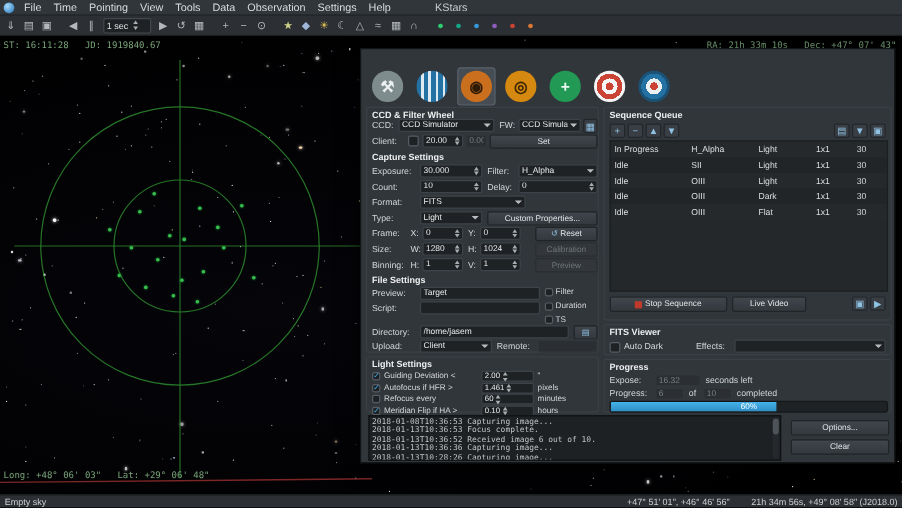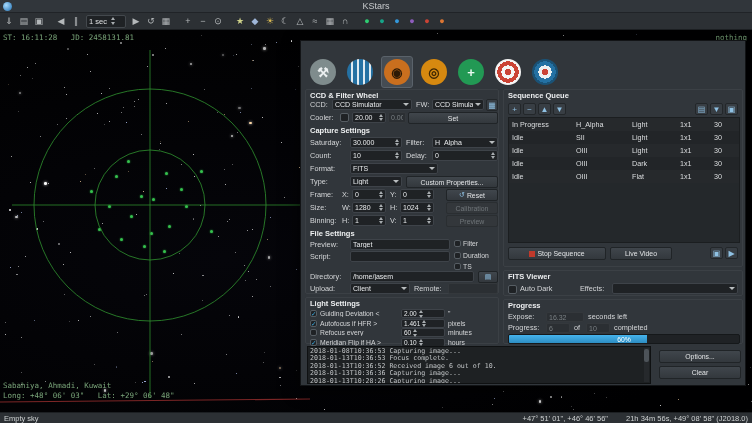--- a/index.html
+++ b/index.html
@@ -98,20 +98,31 @@
 
 #log{position:absolute;left:6px;top:305px;width:344px;height:38px;background:#1e2123;border:1px solid #0f1112;font-family:"DejaVu Sans Mono",monospace;font-size:6.6px;line-height:7.4px;color:#c2c5c7;padding:1px 10px 1px 2px;overflow:hidden}
 .log-sb{position:absolute;right:1px;top:1px;bottom:1px;width:5px;background:#26292c}
 .log-thumb{position:absolute;right:0;top:1px;width:5px;height:13px;background:#4d5359;border-radius:2px}
 </style>
 </head>
 <body>
 
 <div id="menubar">
   <span class="logo"></span>
+  <div id="menu-items">
+      <div class="menu-item">File</div>
+      <div class="menu-item">Time</div>
+      <div class="menu-item">Pointing</div>
+      <div class="menu-item">View</div>
+      <div class="menu-item">Tools</div>
+      <div class="menu-item">Data</div>
+      <div class="menu-item">Observation</div>
+      <div class="menu-item">Settings</div>
+      <div class="menu-item">Help</div>
+    </div>
   <div id="win-title">KStars</div>
 </div>
 
 <div id="toolbar">
   <div id="tb-before" style="display:flex;gap:1px">
       <div class="tb-btn">⇓</div>
       <div class="tb-btn">▤</div>
       <div class="tb-btn">▣</div>
       <div class="tb-sep"></div>
       <div class="tb-btn">◀</div>
@@ -572,23 +583,23 @@
       <div class="cdot" style="left: 163px; top: 220px;"></div>
       <div class="cdot" style="left: 210px; top: 200px;"></div>
     </div>
   <svg id="reticle" width="752" height="382">
     <line x1="150" y1="20" x2="150" y2="368" stroke="#2d8a2d" stroke-width="1" opacity="0.8"></line>
     <line x1="12" y1="175" x2="312" y2="175" stroke="#2d8a2d" stroke-width="1" opacity="0.8"></line>
     <circle cx="150" cy="175" r="55" fill="none" stroke="#2d8a2d" stroke-width="1" opacity="0.85"></circle>
     <circle cx="150" cy="175" r="116" fill="none" stroke="#2d8a2d" stroke-width="1" opacity="0.85"></circle>
     <line x1="0" y1="372" x2="310" y2="369" stroke="#8a2a2a" stroke-width="1.2" opacity="0.9"></line>
   </svg>
-  <div id="infobox" class="infotext"><div>ST: 16:11:28   JD: 2458131.81</div></div>
-  <div id="focusbox" class="infotext"><div>nothing</div><div>RA: 21h 33m 10s   Dec: +47° 07' 43"</div></div>
-  <div id="geobox" class="infotext"><div>Sabahiya, Ahmadi, Kuwait</div><div>Long: +48° 06' 03"   Lat: +29° 06' 48"</div></div>
+  <div id="infobox" class="infotext"><div>ST: 16:11:28   JD: 1919840.67</div></div>
+  <div id="focusbox" class="infotext"><div>RA: 21h 33m 10s   Dec: +47° 07' 43"</div></div>
+  <div id="geobox" class="infotext"><div>Long: +48° 06' 03"   Lat: +29° 06' 48"</div></div>
 </div>
 
 <div id="dialog">
 
   <div id="modules">
       <div class="mod">
         <div class="mod-circle" style="background-color: rgb(127, 140, 141); color: rgb(236, 240, 241);">⚒</div>
       </div>
       <div class="mod">
         <div class="mod-circle bars" style="background-color: rgb(36, 113, 163);"></div>
@@ -618,37 +629,37 @@
         <span class="v">CCD Simulator</span>
         <i class="carr"></i>
       </div>
     <div class="lbl" style="left:110px;top:9px">FW:</div>
     <div class="field combo" style="left:126px;top:9px;width:52px">
         <span class="v">CCD Simulator</span>
         <i class="carr"></i>
       </div>
     <div class="qtb-btn" style="position:absolute;left:180px;top:9px;width:12px">▦</div>
 
-    <div class="lbl" style="left:4px;top:22px">Cooler:</div>
+    <div class="lbl" style="left:4px;top:22px">Client:</div>
     <div class="checkbox" style="left:34px;top:23px"></div>
     <div class="field spin" style="left:46px;top:22px;width:34px">
         <span class="v">20.00</span>
         <i class="arrs">
           <b class="up"></b>
           <b class="dn"></b>
         </i>
       </div>
     <div class="field disabled" style="left:82px;top:22px;width:18px">
         <span class="v">0.00</span>
       </div>
     <div class="btn" style="left:102px;top:22px;width:90px">Set</div>
 
     <div class="hdr" style="left:4px;top:35px">Capture Settings</div>
 
-    <div class="lbl" style="left:4px;top:47px">Saturday:</div>
+    <div class="lbl" style="left:4px;top:47px">Exposure:</div>
     <div class="field spin" style="left:44px;top:47px;width:52px">
         <span class="v">30.000</span>
         <i class="arrs">
           <b class="up"></b>
           <b class="dn"></b>
         </i>
       </div>
     <div class="lbl" style="left:100px;top:47px">Filter:</div>
     <div class="field combo" style="left:126px;top:47px;width:66px">
         <span class="v">H_Alpha</span>

